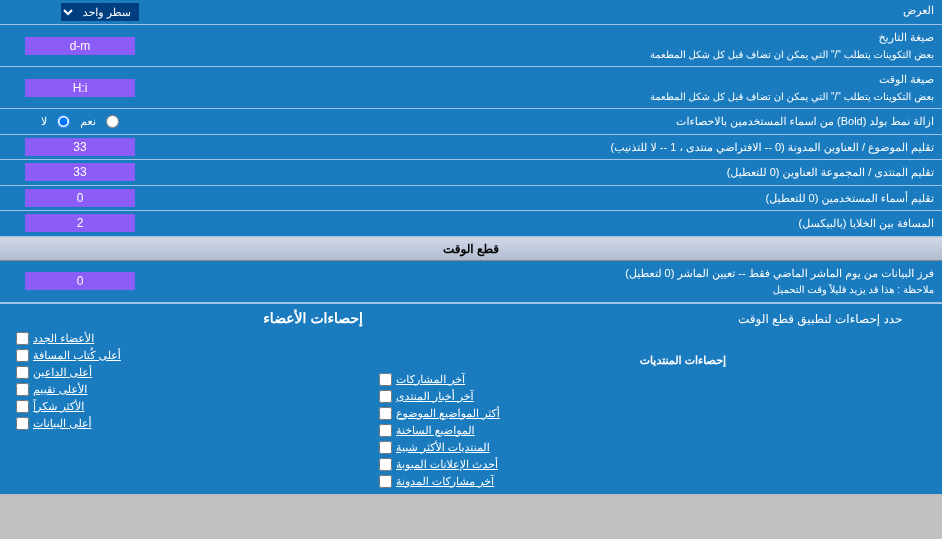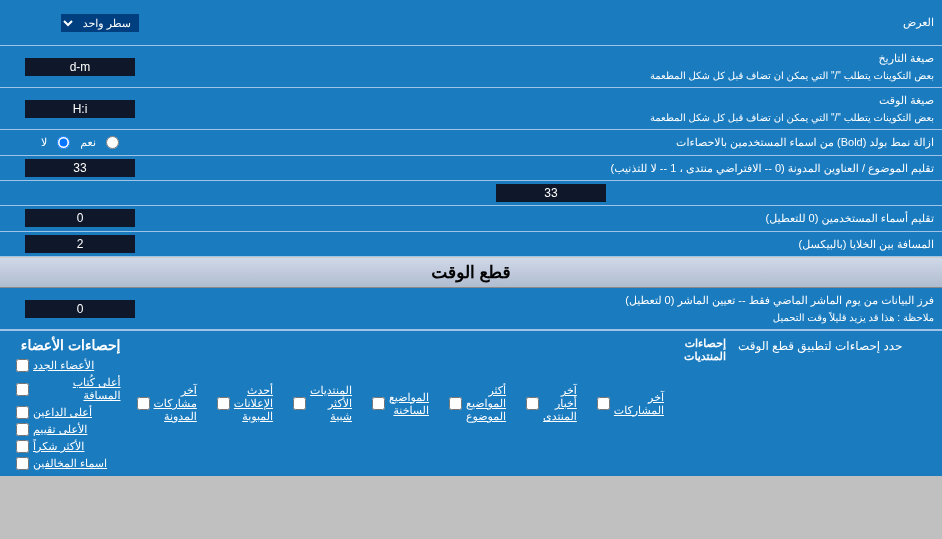--- a/index.html
+++ b/index.html
@@ -10,21 +10,21 @@
       font-size: 12px;
       background: #c0c0c0;
       direction: rtl;
     }
 
     .section-header {
       background: linear-gradient(to bottom, #d0d8e8, #b0bcd0);
       color: #000;
       text-align: center;
       padding: 4px 8px;
-      font-size: 17px;
+      font-size: 12px;
       font-weight: bold;
       width: 100%;
       border-bottom: 1px solid #888;
       border-top: 1px solid #ccc;
     }
 
     .row-grid {
       display: grid;
       grid-template-columns: 1fr 160px;
       background: #1a7bbf;
@@ -51,21 +51,21 @@
 
     .inp-wrap {
       background: #1a7bbf;
       padding: 3px 6px;
       display: flex;
       align-items: center;
       justify-content: center;
     }
 
     .inp-wrap input[type="text"] {
-      background: #0f172a;
+      background: #8b5cf6;
       color: #fff;
       border: none;
       padding: 2px 6px;
       width: 110px;
       text-align: center;
       font-size: 12px;
       direction: ltr;
     }
 
     .radio-row {
@@ -83,21 +83,21 @@
       grid-template-columns: 1fr 200px;
       background: #1a7bbf;
       border-bottom: 1px solid #a0c4e8;
       width: 100%;
     }
 
     .top-header .lbl-right {
       color: #fff;
       font-size: 11px;
       text-align: right;
-      padding: 16px 8px;
+      padding: 4px 8px;
     }
 
     .top-header .select-wrap {
       padding: 3px 6px;
       display: flex;
       align-items: center;
       justify-content: center;
     }
 
     .top-header .select-wrap select {
@@ -170,20 +170,21 @@
   </div>
 
   <div class="row-grid">
     <div class="lbl">تقليم الموضوع / العناوين المدونة (0 -- الافتراضي منتدى ، 1 -- لا للتذنيب)</div>
     <div class="inp-wrap">
       <input type="text" value="33" style="">
     </div>
   </div>
 
   <div class="row-grid">
+    <div class="lbl">تقليم المنتدى / المجموعة العناوين (0 للتعطيل)</div>
     <div class="inp-wrap">
       <input type="text" value="33" style="">
     </div>
   </div>
 
   <div class="row-grid">
     <div class="lbl">تقليم أسماء المستخدمين (0 للتعطيل)</div>
     <div class="inp-wrap">
       <input type="text" value="0" style="">
     </div>
@@ -207,21 +208,21 @@
     </div>
     <div class="inp-wrap">
       <input type="text" value="0" style="">
     </div>
   </div>
 
   <div style="background:#1a7bbf; display:grid; grid-template-columns: 200px 1fr 1fr; width:100%; padding:6px 8px; border-top:1px solid #a0c4e8;">
 
     <div style="color:#fff; font-size:12px; text-align:right; padding:2px 4px; display:flex; align-items:flex-start; justify-content:flex-end;">حدد إحصاءات لتطبيق قطع الوقت</div>
 
-    <div style="display:flex; flex-direction:row; gap:20px; padding:0 8px;">
+    <div style="display:flex; flex-direction:column; gap:4px; padding:0 8px;margin-top:44px;">
       <div style="color:#fff; font-size:11px; font-weight:bold; text-align:right; margin-bottom:2px;">إحصاءات المنتديات</div>
       <div class="check-item">
         <span>آخر المشاركات</span>
         <input type="checkbox" style="">
       </div>
       <div class="check-item">
         <span>آخر أخبار المنتدى</span>
         <input type="checkbox" style="">
       </div>
       <div class="check-item">
@@ -262,20 +263,20 @@
       </div>
       <div class="check-item">
         <span>الأعلى تقييم</span>
         <input type="checkbox" style="">
       </div>
       <div class="check-item">
         <span>الأكثر شكراً</span>
         <input type="checkbox" style="">
       </div>
       <div class="check-item">
-        <span>اسماء المخالفين</span>
+        <span>أعلى البيانات</span>
         <input type="checkbox" style="">
       </div>
     </div>
 
   </div>
 
 </div>
 
 </body></html>

